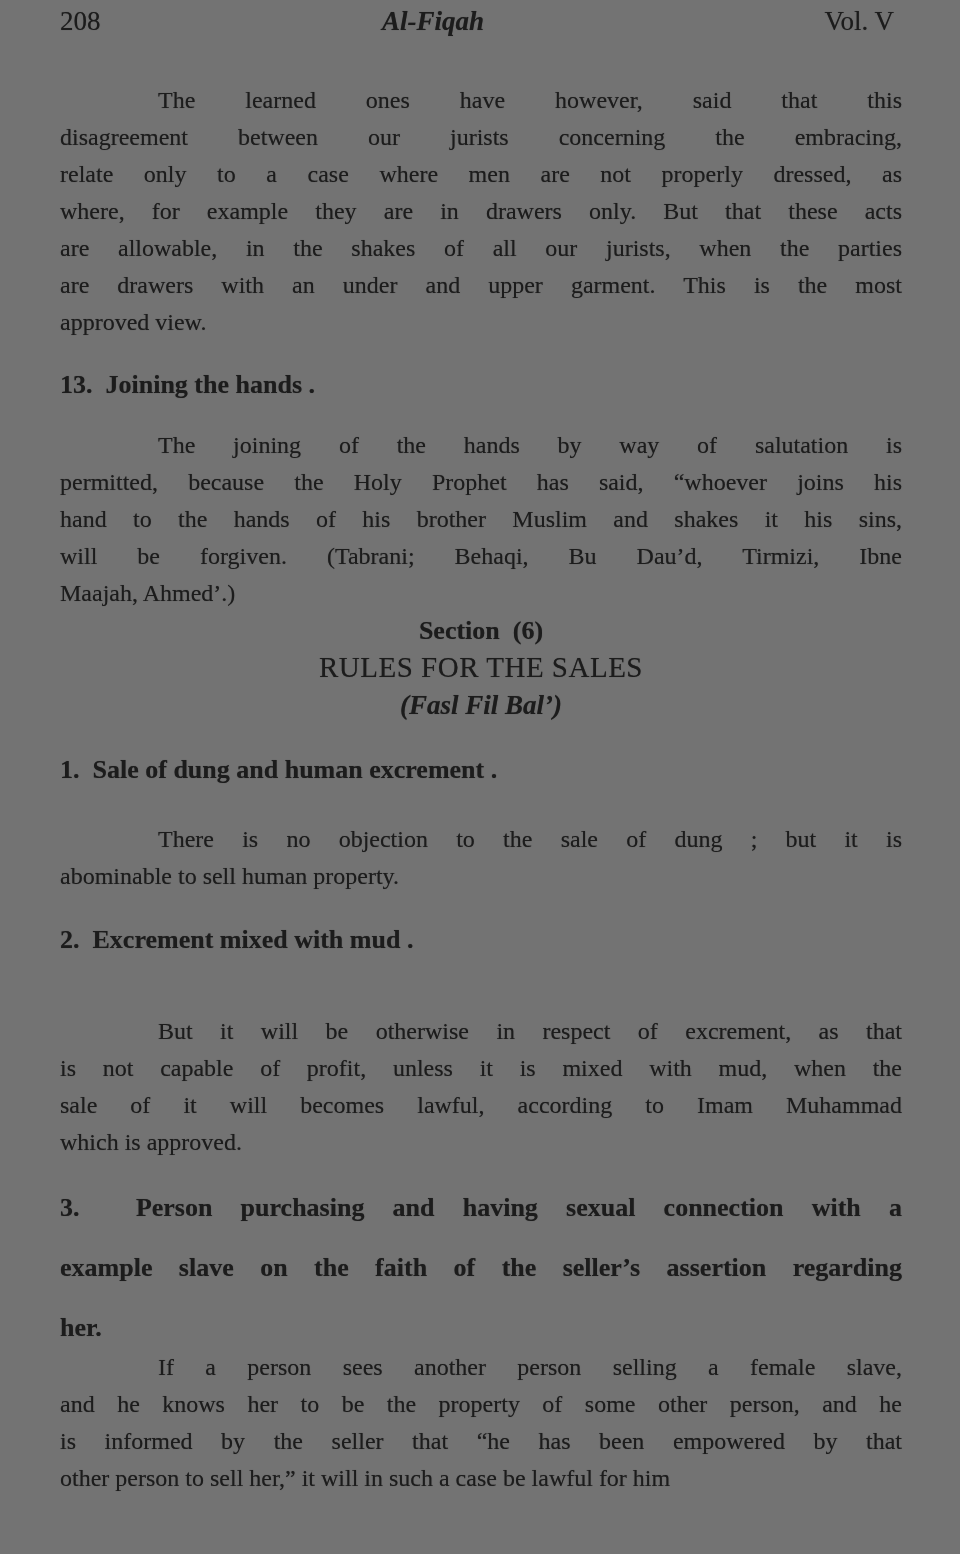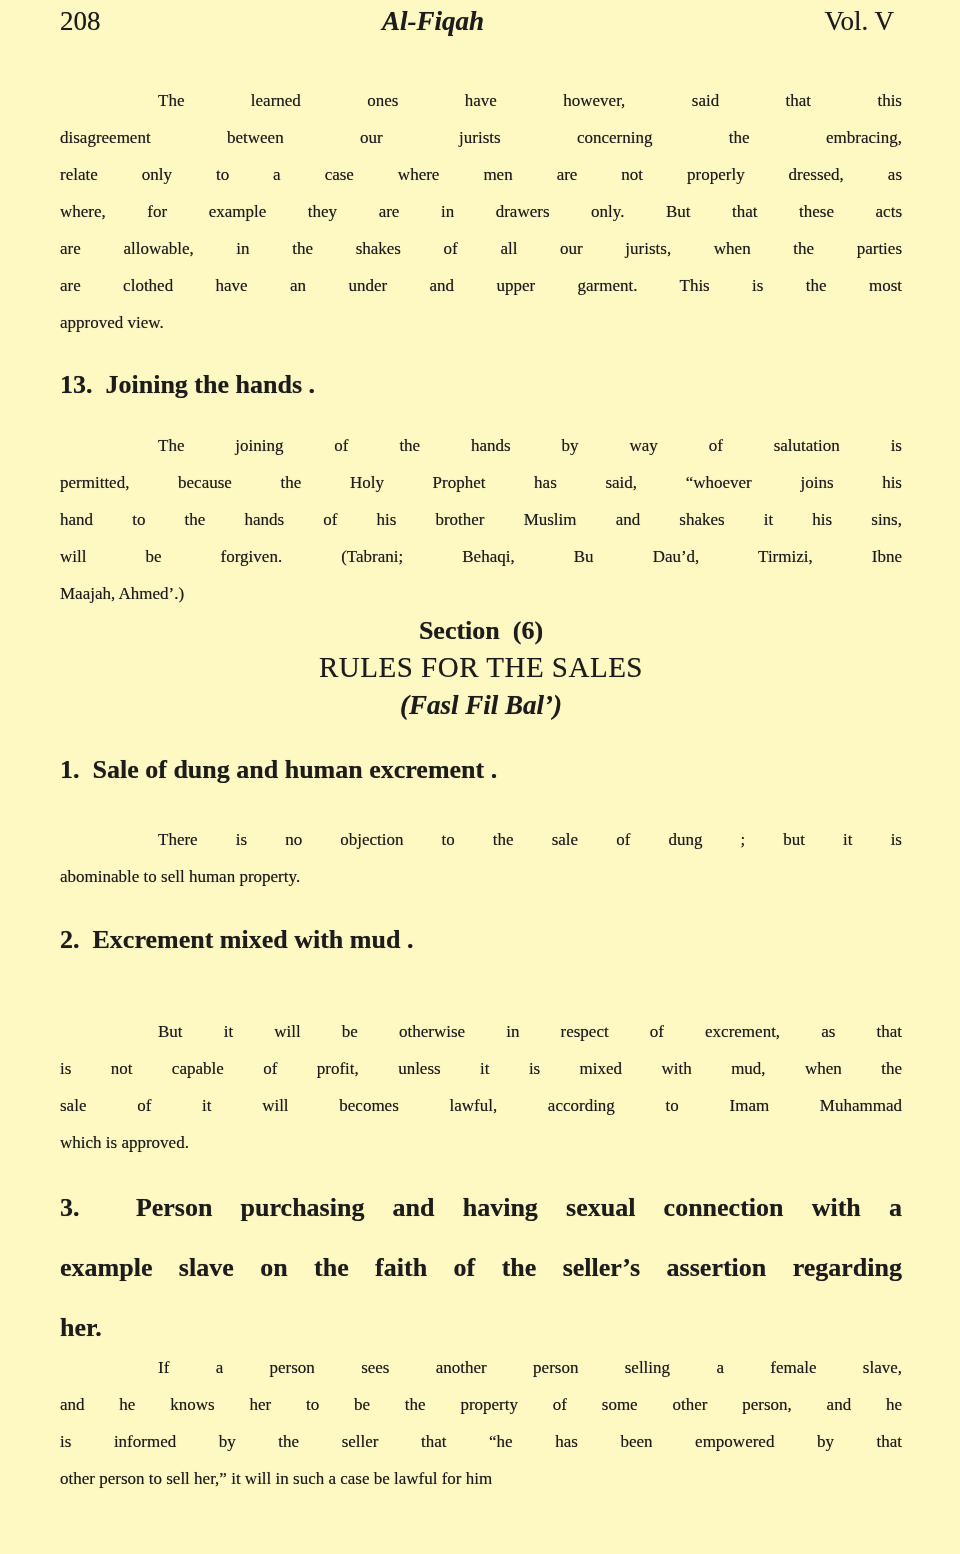--- a/index.html
+++ b/index.html
@@ -30,21 +30,21 @@
     flex: 1;
     text-align: center;
     font-weight: bold;
     font-style: italic;
     position: relative;
     left: -44px;
   }
   .header .vol { width: 150px; text-align: right; padding-right: 8px; }
 
   
-  .para { font-size: 17px; line-height: 37px; }
+  .para { font-size: 24px; line-height: 37px; }
   .ln { text-align: justify; text-align-last: justify; }
   .ln-first { padding-left: 98px; }
   .ln-last { text-align-last: left; }
   .no-indent .ln-first { padding-left: 0; }
 
   .p-intro   { margin-top: 46px; }
   .num-heading {
     font-size: 26px;
     font-weight: bold;
     line-height: 37px;
@@ -57,35 +57,35 @@
   .sec-line3 { font-size: 27px; font-weight: bold; font-style: italic; line-height: 40px; }
 
   .h-1 { margin-top: 26px; margin-bottom: 33px; }
   .h-2 { margin-top: 26px; margin-bottom: 55px; }
   .h-3 { margin-top: 28px; margin-bottom: 2px; line-height: 38px; }
   .h-3 .ln { line-height: 38px; margin-top: 22px; }
 </style>
 </head>
 <body>
 
-<div class="page" style="background: #fef9c3; color: rgb(28, 28, 28);">
+<div class="page" style="background: #737373; color: rgb(28, 28, 28);">
 
   <div class="header">
     <span class="pgnum">208</span>
     <span class="title">Al-Fiqah</span>
     <span class="vol">Vol. V</span>
   </div>
 
   <div class="para p-intro">
       <div class="ln ln-first">The learned ones have however, said that this</div>
       <div class="ln">disagreement between our jurists concerning the embracing,</div>
       <div class="ln">relate only to a case where men are not properly dressed, as</div>
       <div class="ln">where, for example they are in drawers only. But that these acts</div>
       <div class="ln">are allowable, in the shakes of all our jurists, when the parties</div>
-      <div class="ln">are clothed have an under and upper garment. This is the most</div>
+      <div class="ln">are drawers with an under and upper garment. This is the most</div>
       <div class="ln ln-last">approved view.</div>
     </div>
 
   <div class="num-heading h-13">13.&nbsp; Joining the hands .</div>
 
   <div class="para">
       <div class="ln ln-first">The joining of the hands by way of salutation is</div>
       <div class="ln">permitted, because the Holy Prophet has said, “whoever joins his</div>
       <div class="ln">hand to the hands of his brother Muslim and shakes it his sins,</div>
       <div class="ln">will be forgiven. (Tabrani; Behaqi, Bu Dau’d, Tirmizi, Ibne</div>

